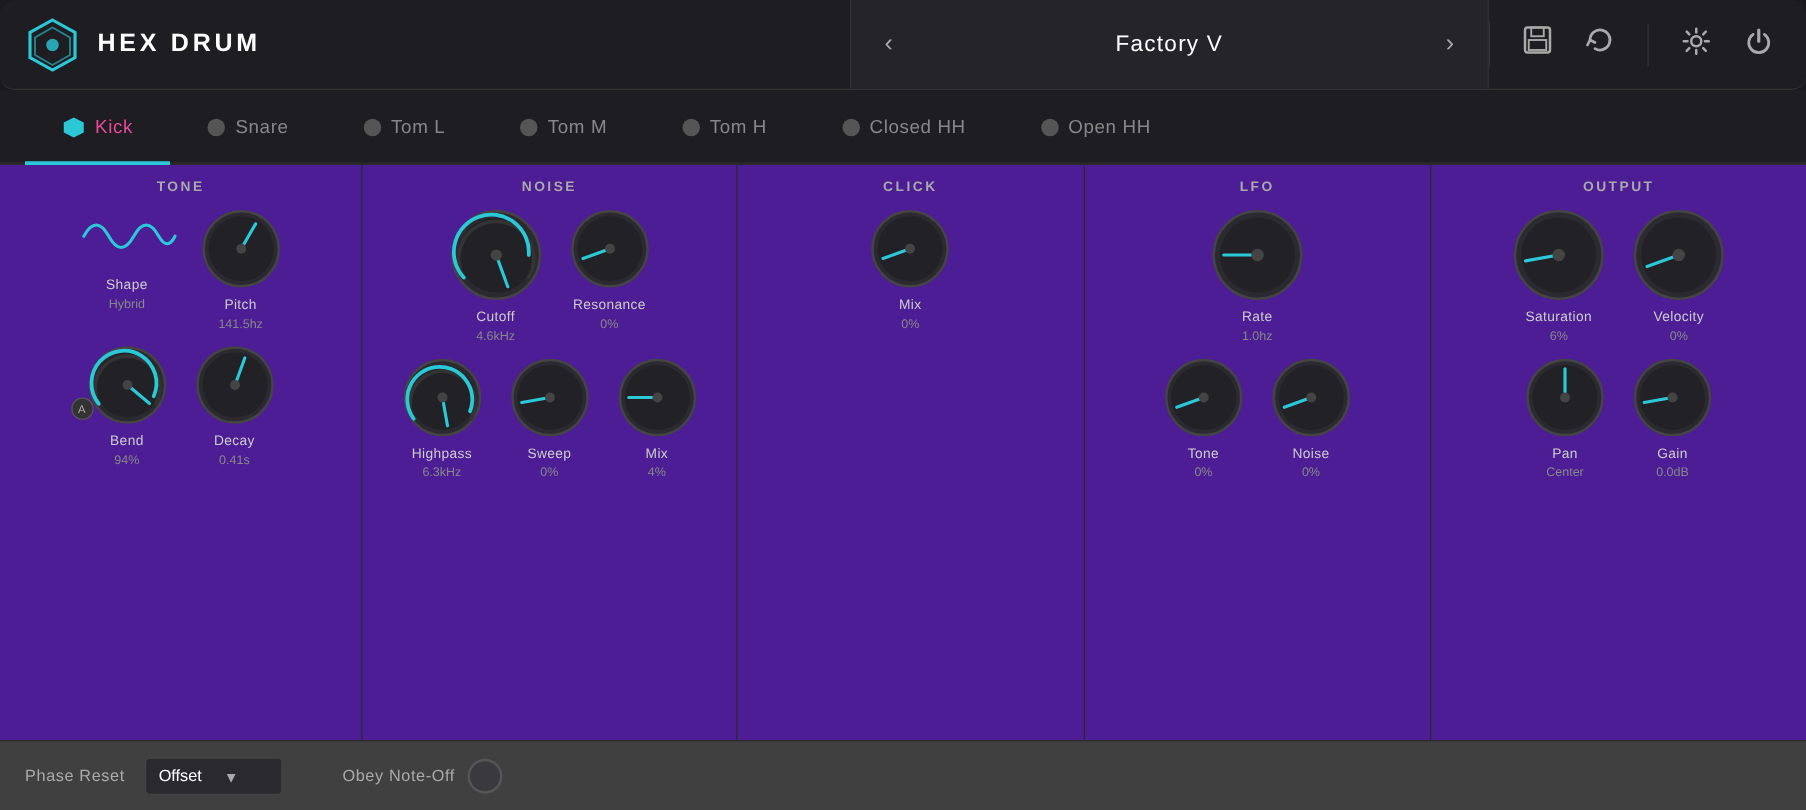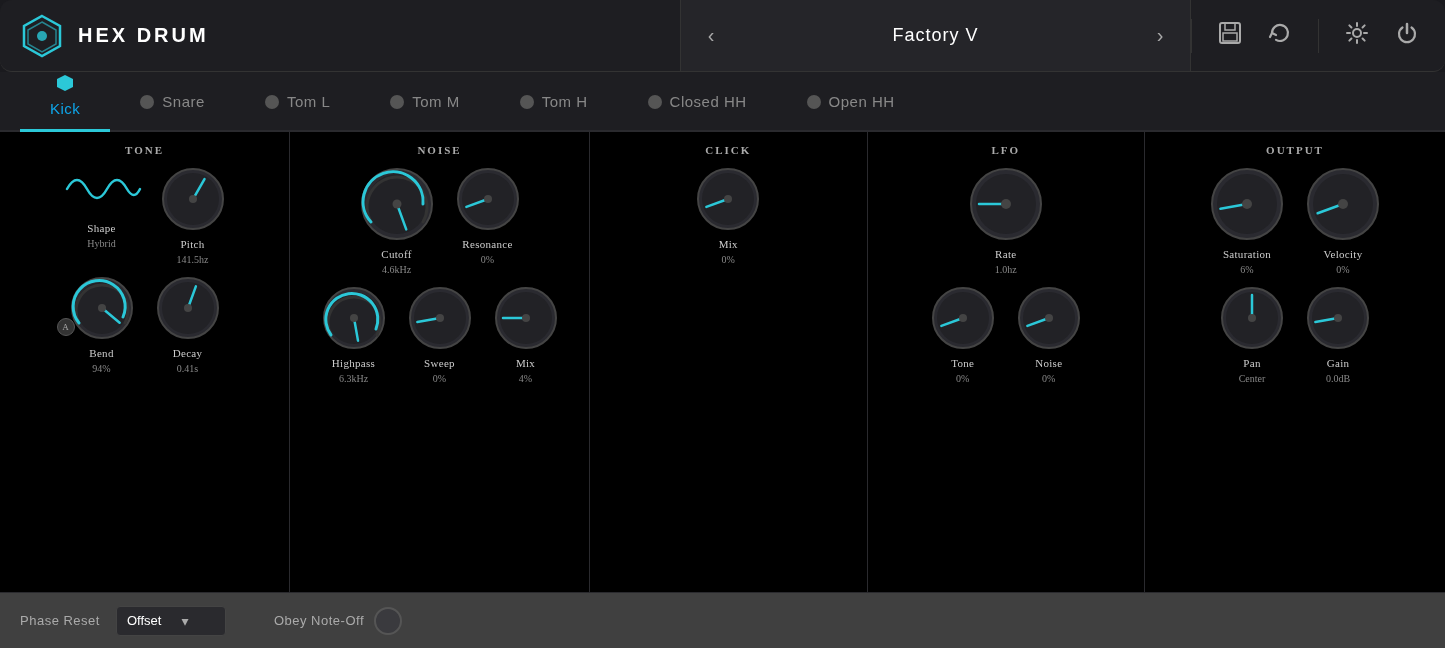--- a/index.html
+++ b/index.html
@@ -101,38 +101,36 @@
       cursor: pointer;
       color: #888;
       font-size: 15px;
       font-weight: 500;
       letter-spacing: 0.5px;
       border-bottom: 3px solid transparent;
       position: relative;
       top: 2px;
     }
     .tab.active {
-      color: #0ea5e9;
+      color: #ec4899;
       border-bottom: 3px solid #2bc8d8;
-      flex-direction: column;
     }
     .tab-dot {
       width: 14px;
       height: 14px;
       border-radius: 50%;
       background: #555;
       display: inline-block;
     }
 
     
     .main {
       display: flex;
       height: calc(648px - 72px - 60px - 56px);
-      background: #000000;
-      font-family: Liberation Serif, serif;
+      background: #4c1d95;
     }
 
     
     .section {
       flex: 1;
       border-right: 1px solid #2a2a2e;
       padding: 0 10px;
       display: flex;
       flex-direction: column;
       align-items: center;

